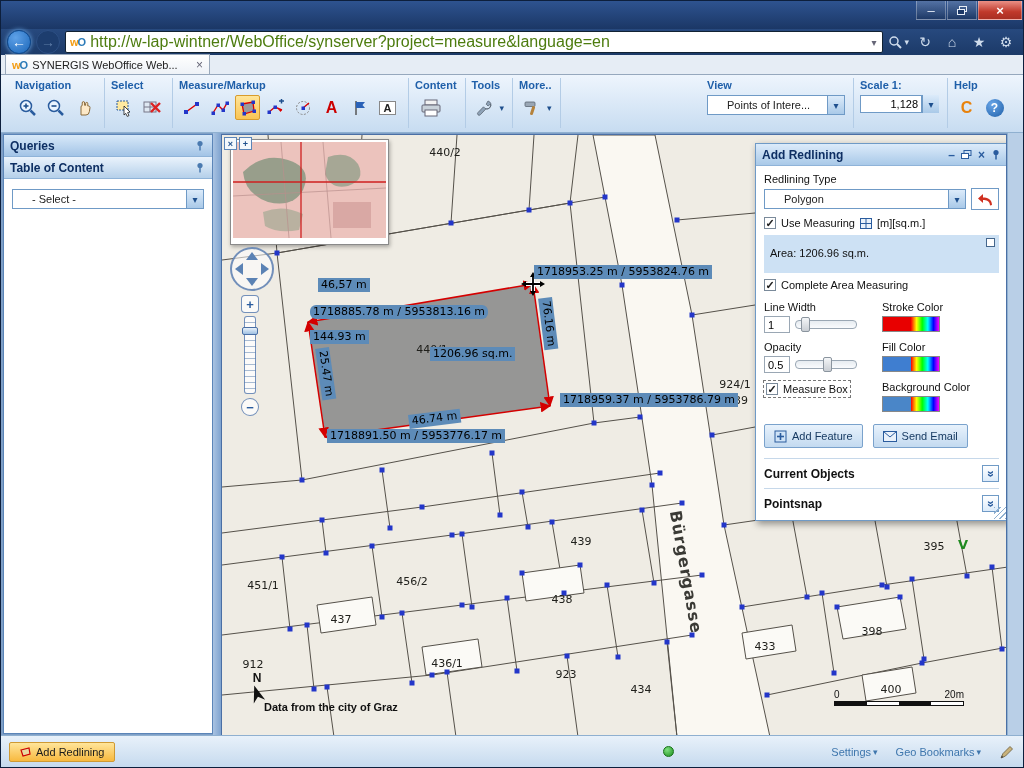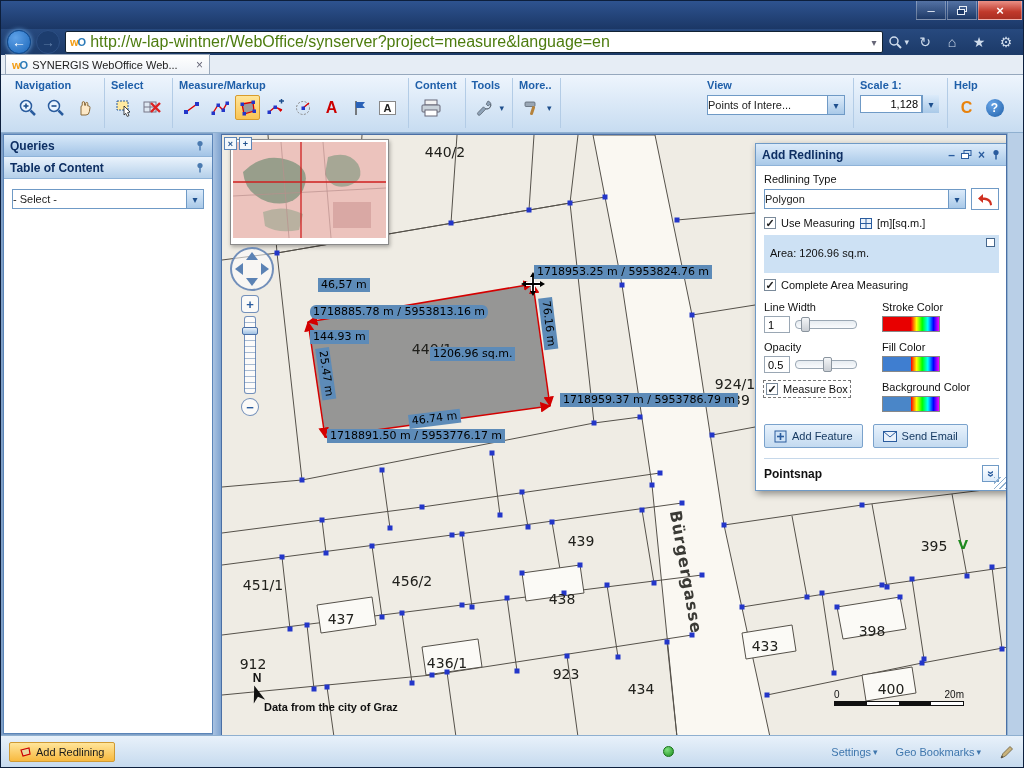--- a/index.html
+++ b/index.html
@@ -30,39 +30,39 @@
   
   .toolbar{height:58px;background:linear-gradient(#eef5fd,#c7dcf1);border-bottom:1px solid #8fb0d0;display:flex;align-items:stretch;padding:3px 8px 4px}
   .tgroup{padding:1px 8px 0 6px;border-right:1px solid #b3cce6;display:flex;flex-direction:column}
   .tgroup:last-child{border-right:none}
   .tglabel{font-size:11px;font-weight:bold;color:#1f5fa9;margin-bottom:4px;white-space:nowrap}
   .ticons{display:flex;align-items:center;gap:3px}
   .tbtn{width:25px;height:25px;display:flex;align-items:center;justify-content:center;border:1px solid transparent;border-radius:2px;font-size:14px}
   .tbtn.active{background:linear-gradient(#ffe59a,#f9c455);border-color:#d89c2e}
   .tspacer{flex:1}
   .dd{height:20px;background:#fff;border:1px solid #6f9ac6;display:flex;align-items:center;font-size:11px;color:#222}
-  .dd .dtext{flex:1;padding:0 0;white-space:nowrap;overflow:hidden}
+  .dd .dtext{flex:1;padding:0 19px;white-space:nowrap;overflow:hidden}
   .ddbtn{width:17px;height:100%;background:linear-gradient(#dcebfa,#a9c9e8);border-left:1px solid #6f9ac6;display:flex;align-items:center;justify-content:center;color:#1e4f8d;font-size:10px}
   .scaleinput{width:62px;height:18px;border:1px solid #6f9ac6;font-size:11px;text-align:right;padding-right:3px;font-family:"Liberation Sans",sans-serif}
   .help-c{color:#e8820c;font-weight:bold;font-size:16px}
   .help-q{width:18px;height:18px;border-radius:50%;background:radial-gradient(circle at 35% 30%,#6aa6e8,#1e5fa8);color:#fff;font-weight:bold;font-size:12px;display:flex;align-items:center;justify-content:center}
 
   
   .content{flex:1;display:flex;background:#7f9fc6;position:relative;min-height:0}
   .sidebar{width:210px;background:#fff;border:1px solid #5b85b8;display:flex;flex-direction:column;margin:1px 0 1px 2px}
   .sbheader{height:22px;display:flex;align-items:center;justify-content:space-between;padding:0 6px;font-size:12px;font-weight:bold;color:#0e2f63;background:linear-gradient(#eaf3fc,#b5d0ea);border-bottom:1px solid #8fb3d8}
   .sbheader.q{background:linear-gradient(#d8e9f9,#a3c4e6)}
   .sb-body{padding:10px 8px;flex:1}
   .splitter{width:8px;background:linear-gradient(90deg,#a9c3e2,#7fa3cf)}
   .rightframe{flex:1;background:#b9cfe7;border-left:1px solid #8fb0d0}
 
   
   .mapwrap{width:786px;height:602px;position:relative;background:#efece4;border:1px solid #4a6fa5;margin-top:1px;overflow:hidden}
   #map-label-layer{position:absolute;inset:0;pointer-events:none;z-index:5}
-  .parcel-label{position:absolute;transform:translate(-50%,-50%);font-family:"DejaVu Sans",sans-serif;font-size:14px;color:#20201c;white-space:nowrap}
+  .parcel-label{position:absolute;transform:translate(-50%,-50%);font-family:"DejaVu Sans",sans-serif;font-size:11px;color:#20201c;white-space:nowrap}
   .parcel-label.green{color:#1f8a1f;font-weight:bold;font-size:13px}
   .measure-label{position:absolute;background:#5d8bb8;color:#000;font-family:"DejaVu Sans",sans-serif;font-size:11px;padding:0 3px;line-height:14px;white-space:nowrap;transform-origin:0 0}
   .street-label{position:absolute;left:464px;top:437px;transform:translate(-50%,-50%) rotate(80deg);font-family:"DejaVu Sans",sans-serif;font-size:16px;font-weight:bold;color:#3a3a35;letter-spacing:1px;white-space:nowrap}
   .copyright{position:absolute;left:42px;top:566px;font-size:11px;font-weight:bold;color:#111}
   .north{position:absolute;left:26px;top:538px;text-align:center;color:#111;font-size:12px;font-weight:bold;line-height:11px}
   .scalebar{position:absolute;left:612px;top:554px;width:130px;font-size:10px;color:#111}
   .sb-labels{display:flex;justify-content:space-between;margin-bottom:1px}
   .sbbar{display:flex;height:5px;border:1px solid #111;background:#fff}
   .sbbar i{flex:1}.sbbar i.b{background:#111}
 
@@ -674,20 +674,26 @@
             </span>
             <span class="pbtn">
               <svg width="14" height="11">
                   <rect x="0.5" y="0.5" width="13" height="10" fill="#eaf2fb" stroke="#2a5c9e"></rect>
                   <path d="M0.5,0.5 L7,6 L13.5,0.5" fill="none" stroke="#2a5c9e"></path>
                 </svg>
               <span>Send Email</span>
             </span>
           </div>
 
+          <div class="psection">
+            <span class="psec-label">Current Objects</span>
+            <span class="chevbtn">
+                <span class="dblchev">«</span>
+              </span>
+          </div>
           <div class="psection" style="padding-bottom:2px">
             <span class="psec-label">Pointsnap</span>
             <span class="chevbtn">
                 <span class="dblchev">«</span>
               </span>
           </div>
         </div>
         <div class="grip"></div>
       </div>
     </div>

